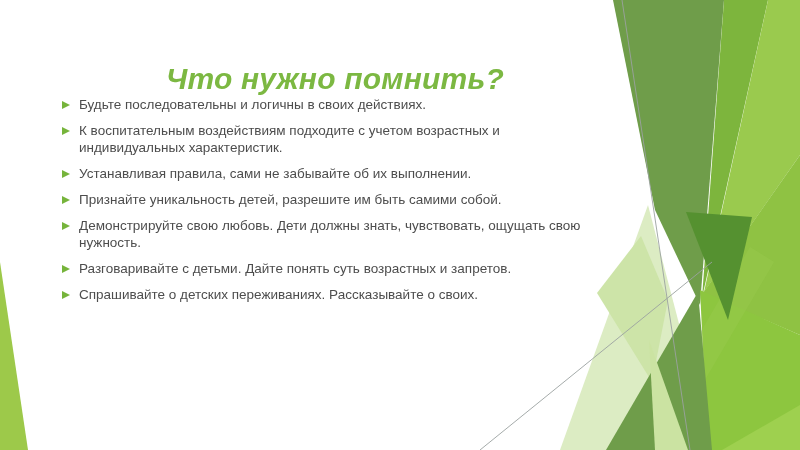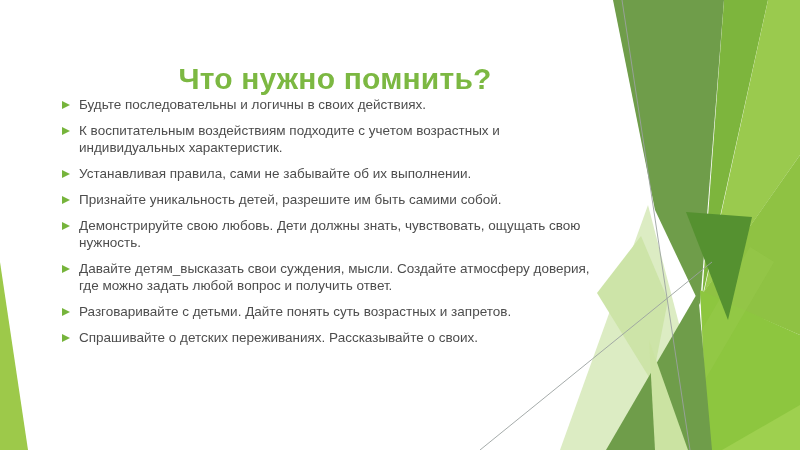--- a/index.html
+++ b/index.html
@@ -26,20 +26,21 @@
     position: absolute;
     top: 42px;
     left: 45px;
     width: 580px;
     text-align: center;
     font-size: 30px;
     font-weight: bold;
     letter-spacing: 0.2px;
     color: var(--title, #7cb842);
     z-index: 2;
+    font-style: italic;
   }
   .bullet-list {
     position: absolute;
     top: 89px;
     left: 55px;
     width: 542px;
     margin: 7px;
     padding: 0;
     list-style: none;
     z-index: 2;
@@ -109,24 +110,20 @@
     <li>
       <span class="bullet-marker"></span>
       <span class="bullet-text">Признайте уникальность детей, разрешите им быть самими собой.</span>
     </li>
 
     <li>
       <span class="bullet-marker"></span>
       <span class="bullet-text">Демонстрируйте свою любовь. Дети должны знать, чувствовать, ощущать свою нужность.</span>
     </li>
 
-    <li>
-      <span class="bullet-marker"></span>
-      <span class="bullet-text">Давайте детям_высказать свои суждения, мысли. Создайте атмосферу доверия, где можно задать любой вопрос и получить ответ.</span>
-    </li>
 
     <li>
       <span class="bullet-marker"></span>
       <span class="bullet-text">Разговаривайте с детьми. Дайте понять суть возрастных и запретов.</span>
     </li>
 
     <li>
       <span class="bullet-marker"></span>
       <span class="bullet-text">Спрашивайте о детских переживаниях. Рассказывайте о своих.</span>
     </li>

